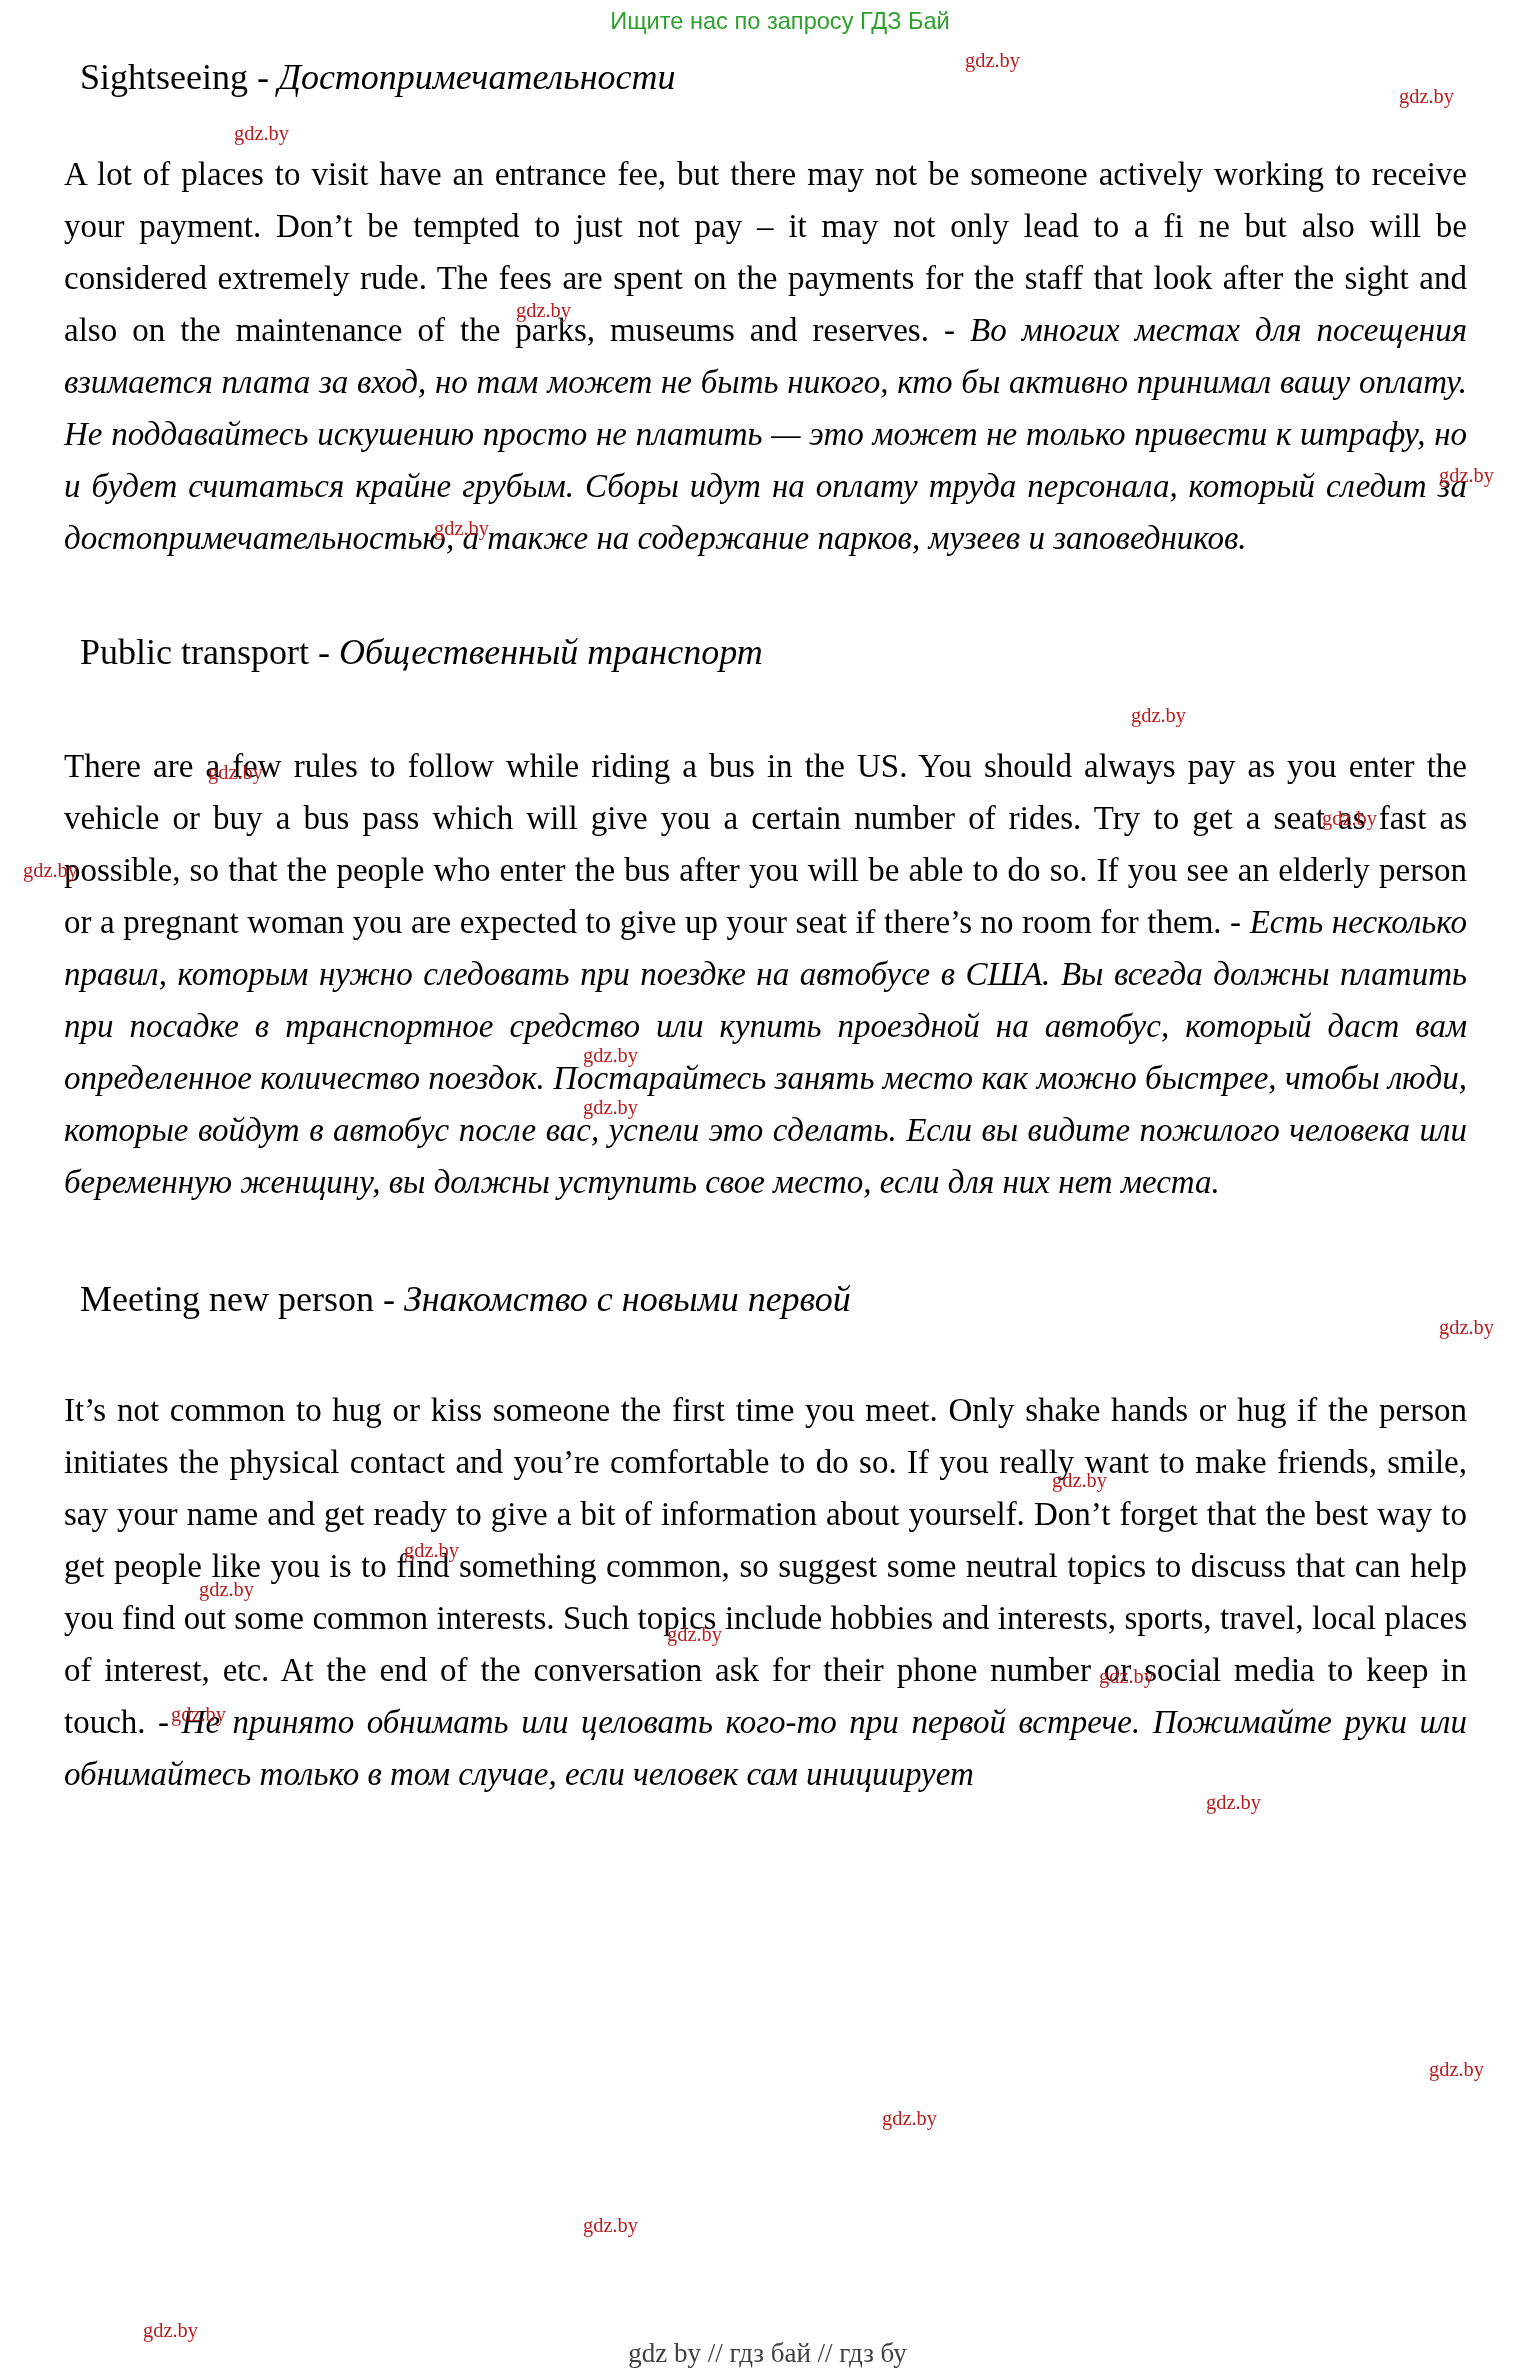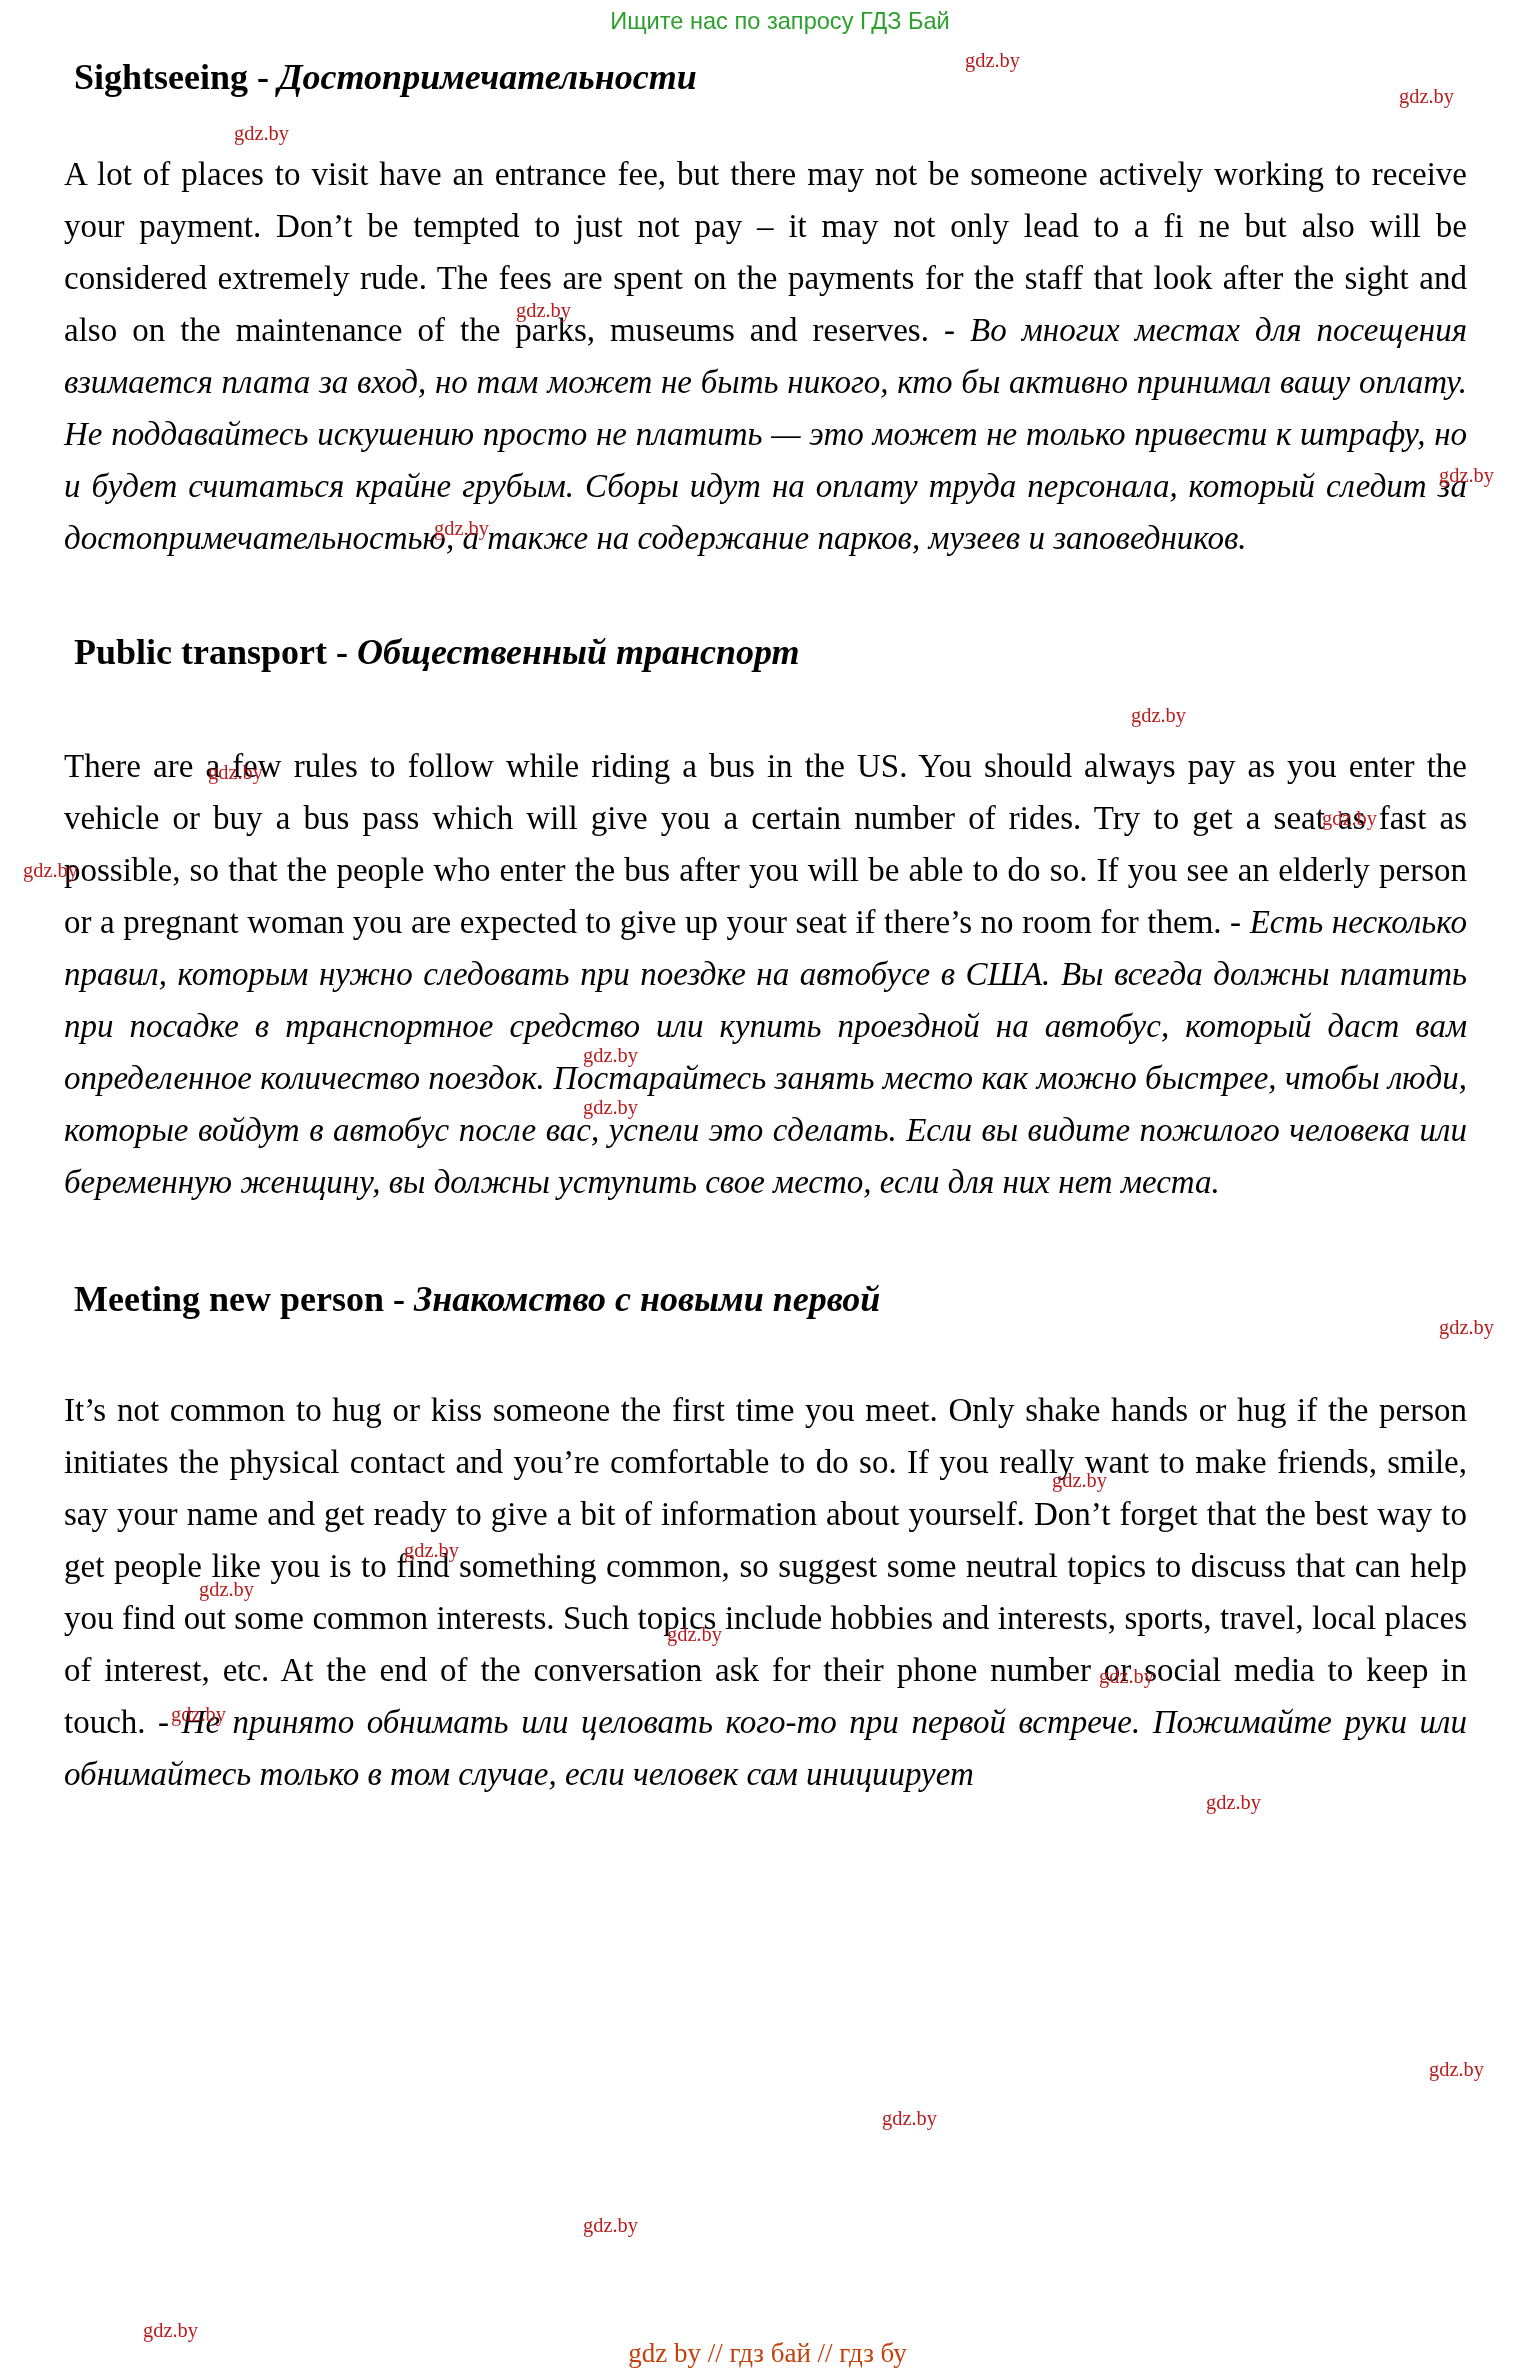--- a/index.html
+++ b/index.html
@@ -19,31 +19,31 @@
     font-size: 23.6px;
     padding-top: 7.9px;
     margin-left: 25px;
   }
   .footer-banner {
     position: absolute;
     left: 0;
     right: 0;
     top: 2338px;
     text-align: center;
-    color: #c2410c;
+    color: #404040;
     font-family: "Liberation Serif", serif;
     font-size: 27px;
   }
   .content {
     padding: 0 68px 0 64px;
   }
   .section-heading {
     font-size: 36px;
-    font-weight: bold;
-    margin: 10px;
+    font-weight: normal;
+    margin: 16px;
     line-height: 44px;
   }
   .section-heading .ru {
     font-style: italic;
   }
   .section-body {
     font-size: 33px;
     line-height: 52px;
     text-align: justify;
     margin: 0;

